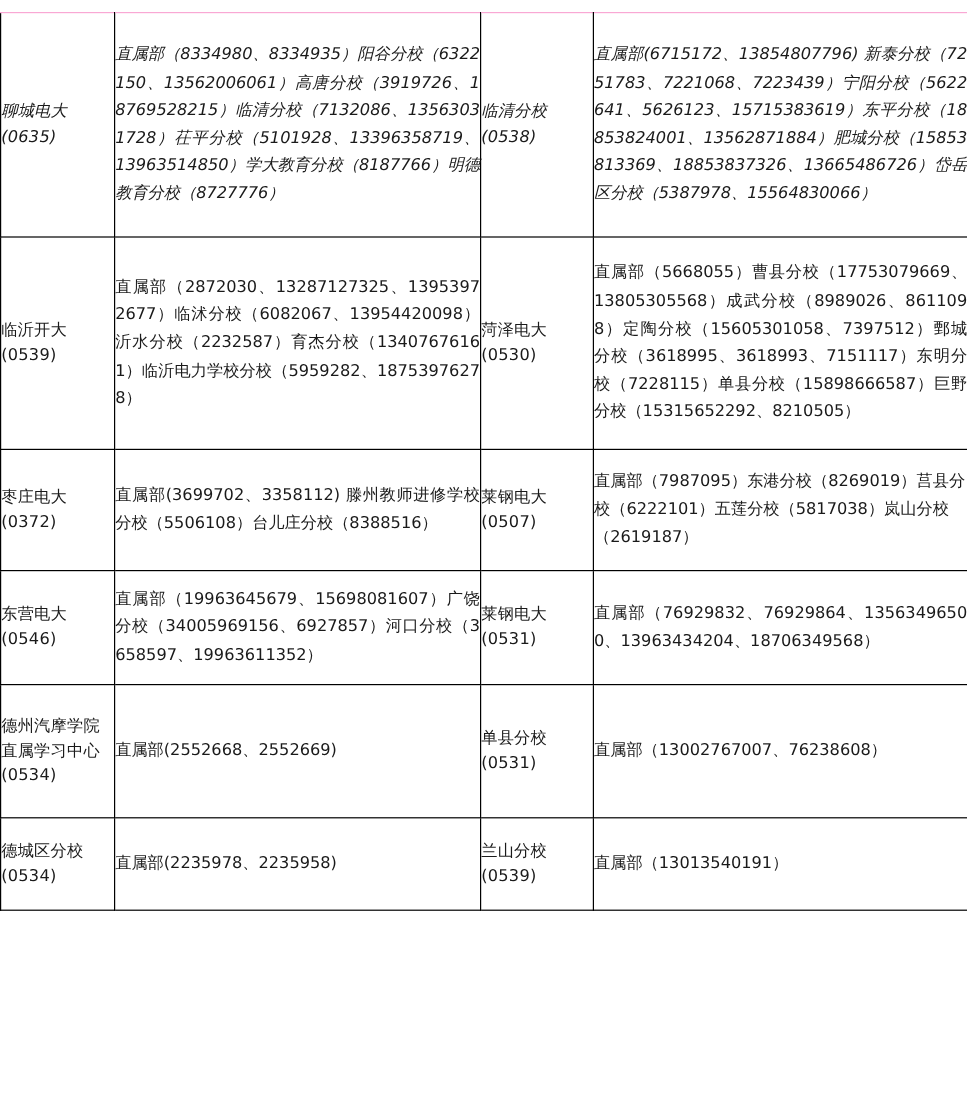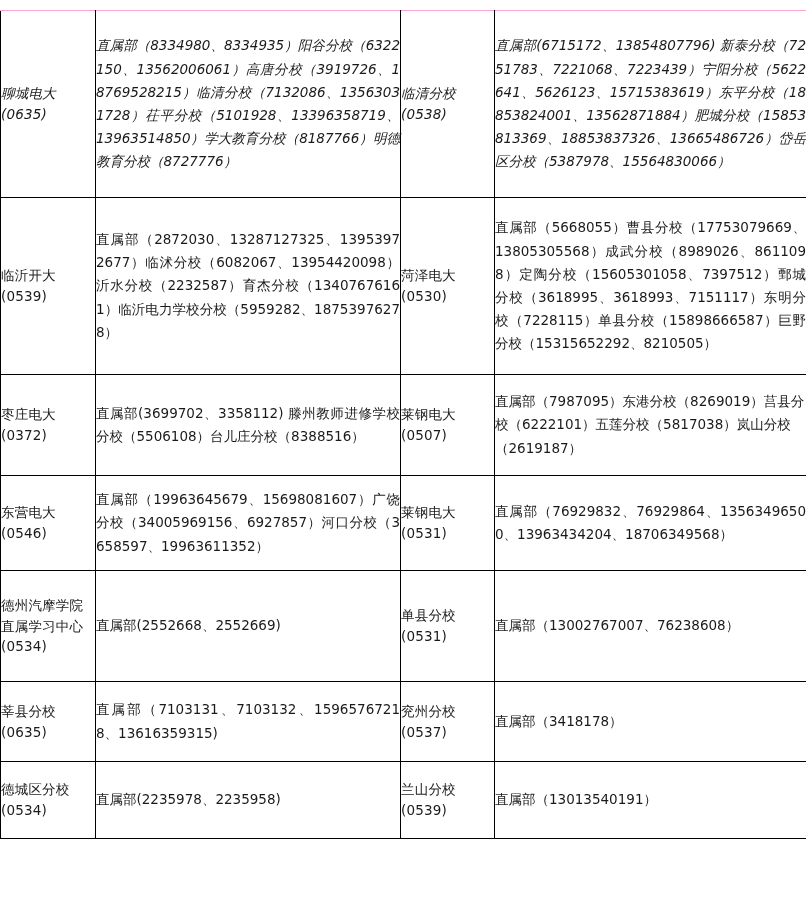--- a/index.html
+++ b/index.html
@@ -136,32 +136,20 @@
           <span class="unit-code">(0534)</span>
         </td>
         <td class="detail-cell plain">直属部(2552668、2552669)</td>
         <td class="unit-cell">
           <span class="unit-name">单县分校</span>
           <span class="unit-code">(0531)</span>
         </td>
         <td class="detail-cell plain">直属部（13002767007、76238608）</td>
       </tr>
 
-      <tr style="height:80px">
-        <td class="unit-cell">
-          <span class="unit-name">莘县分校</span>
-          <span class="unit-code">(0635)</span>
-        </td>
-        <td class="detail-cell">直属部（7103131、7103132、15965767218、13616359315)</td>
-        <td class="unit-cell">
-          <span class="unit-name">兖州分校</span>
-          <span class="unit-code">(0537)</span>
-        </td>
-        <td class="detail-cell plain">直属部（3418178）</td>
-      </tr>
 
       <tr style="height:77px">
         <td class="unit-cell">
           <span class="unit-name">德城区分校</span>
           <span class="unit-code">(0534)</span>
         </td>
         <td class="detail-cell plain">直属部(2235978、2235958)</td>
         <td class="unit-cell">
           <span class="unit-name">兰山分校</span>
           <span class="unit-code">(0539)</span>

